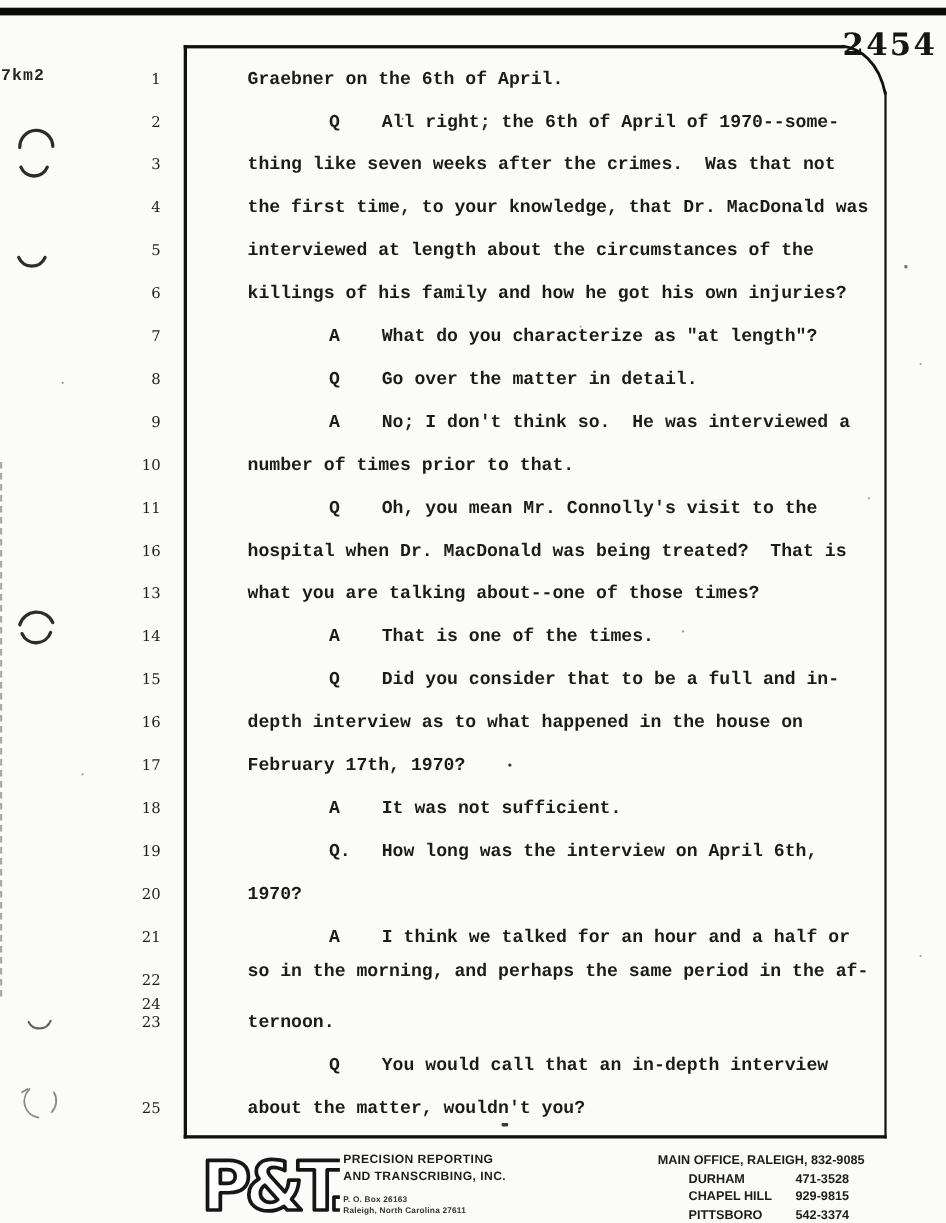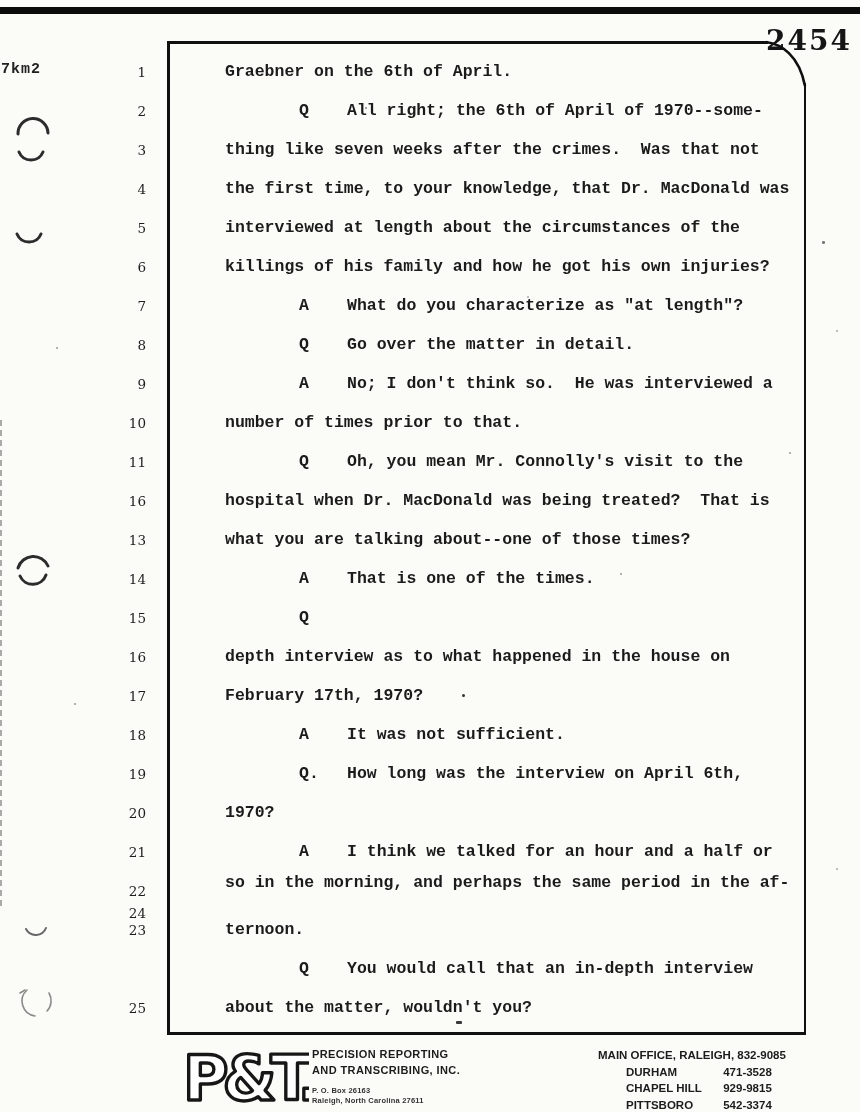--- a/index.html
+++ b/index.html
@@ -141,20 +141,21 @@
       <div class="t-line" style="top: 530px;">
     
     <span class="t-text">what you are talking about--one of those times?</span>
   </div>
       <div class="t-line has-speaker" style="top: 569px;">
     <span class="speaker">A</span>
     <span class="t-text">That is one of the times.</span>
   </div>
       <div class="t-line has-speaker" style="top: 608px;">
     <span class="speaker">Q</span>
+    <span class="t-text">Did you consider that to be a full and in-</span>
   </div>
       <div class="t-line" style="top: 647px;">
     
     <span class="t-text">depth interview as to what happened in the house on</span>
   </div>
       <div class="t-line" style="top: 686px;">
     
     <span class="t-text">February 17th, 1970?</span>
   </div>
       <div class="t-line has-speaker" style="top: 725px;">

